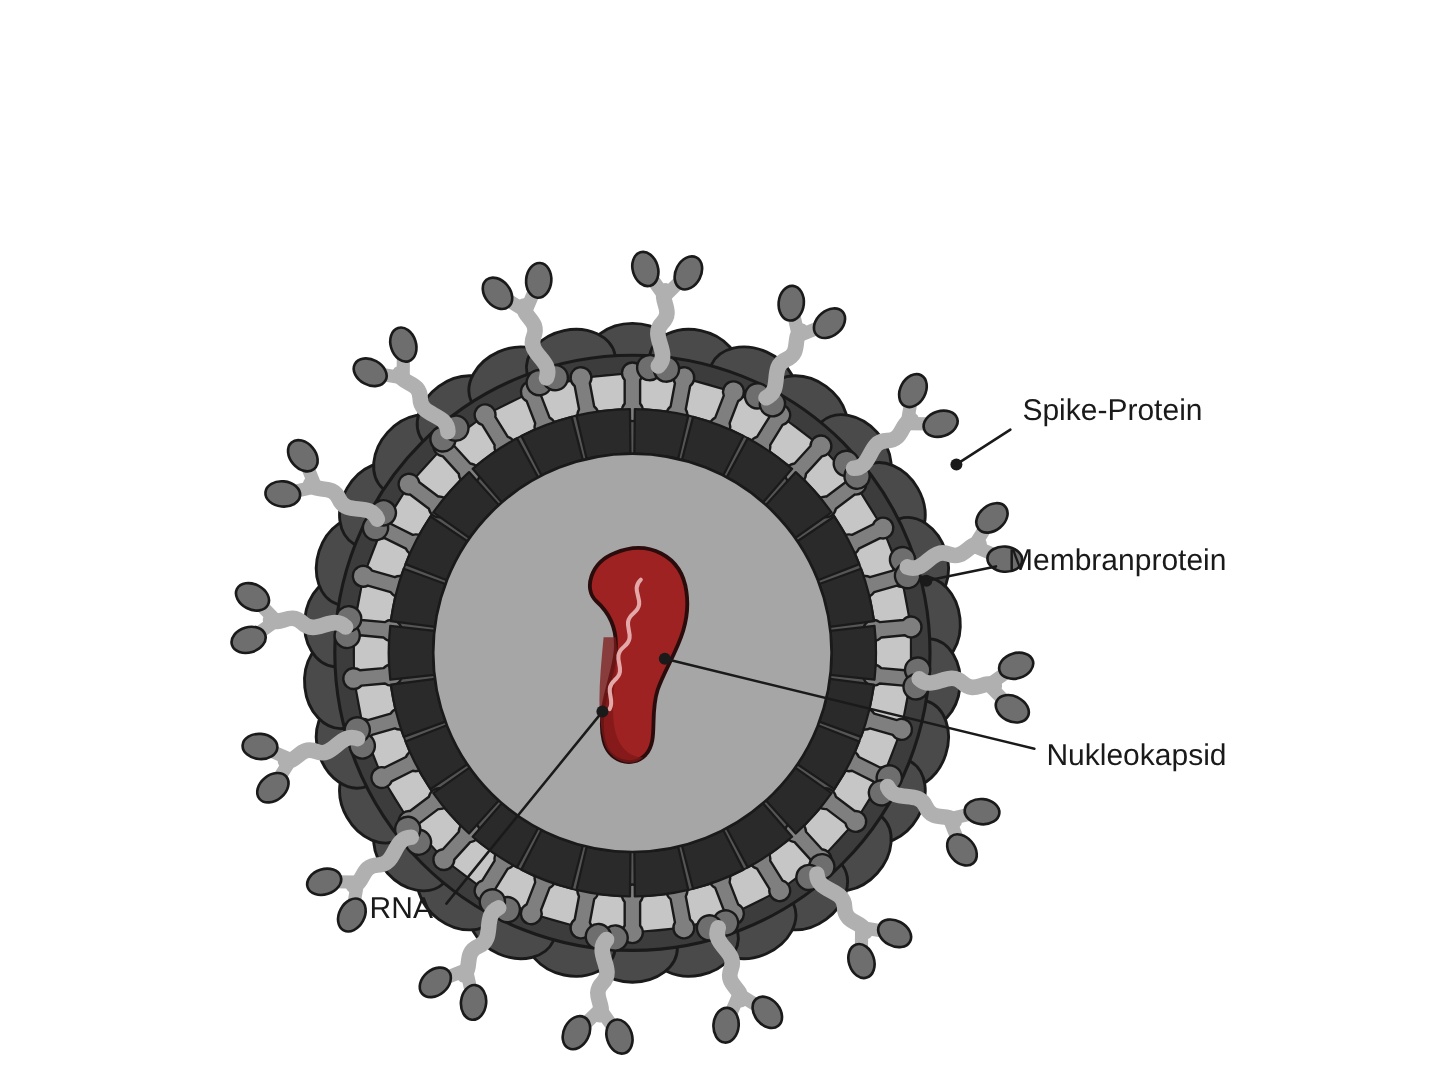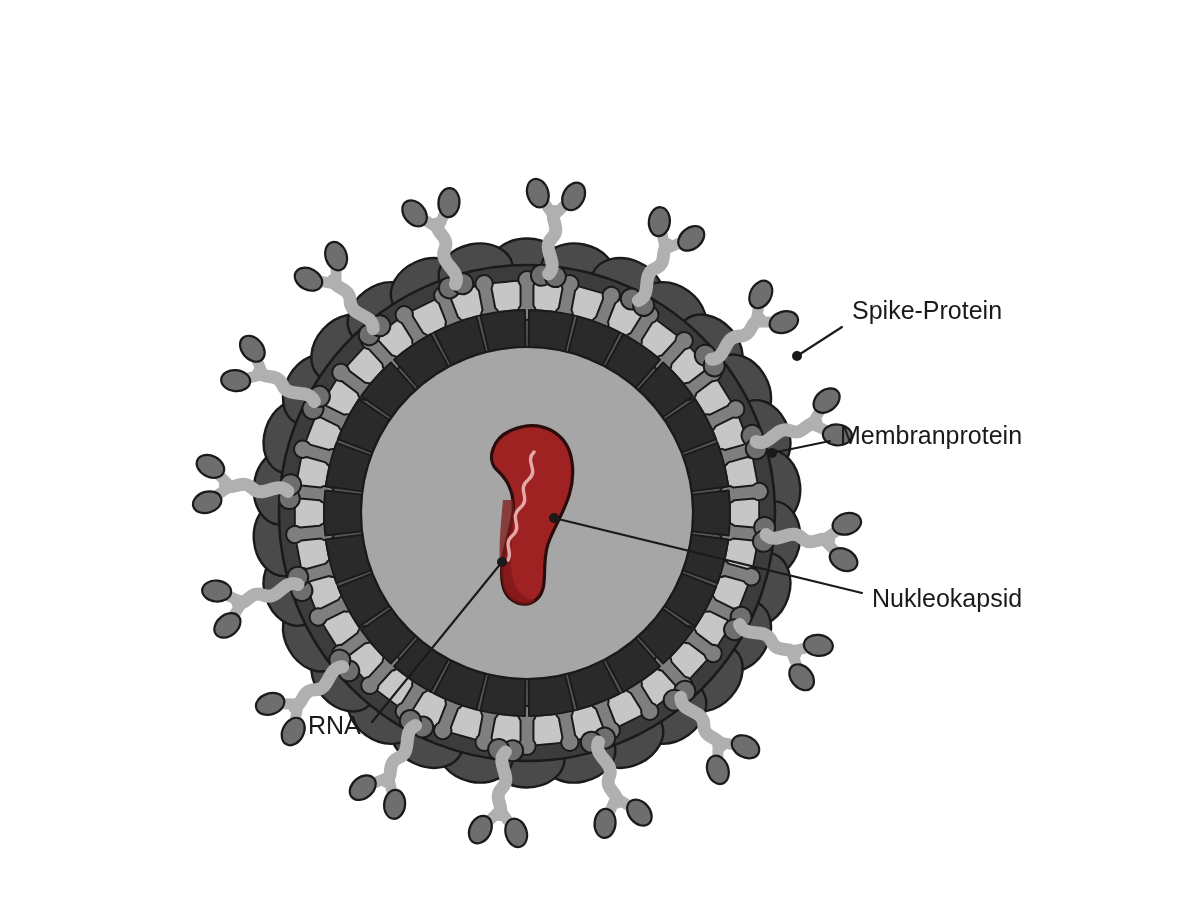--- a/index.html
+++ b/index.html
@@ -11,20 +11,21 @@
     width: 1200px;
     height: 900px;
     overflow: hidden;
     font-family: "Liberation Sans", sans-serif;
   }
   #stage {
     position: relative;
     width: 1200px;
     height: 648px;
     background: #ffffff;
+    margin-top: 31px;
   }
   #diagram {
     display: block;
     width: 1200px;
     height: 900px;
   }
   .label-text {
     font-family: "Liberation Sans", sans-serif;
     font-size: 25px;
     fill: #1a1a1a;

